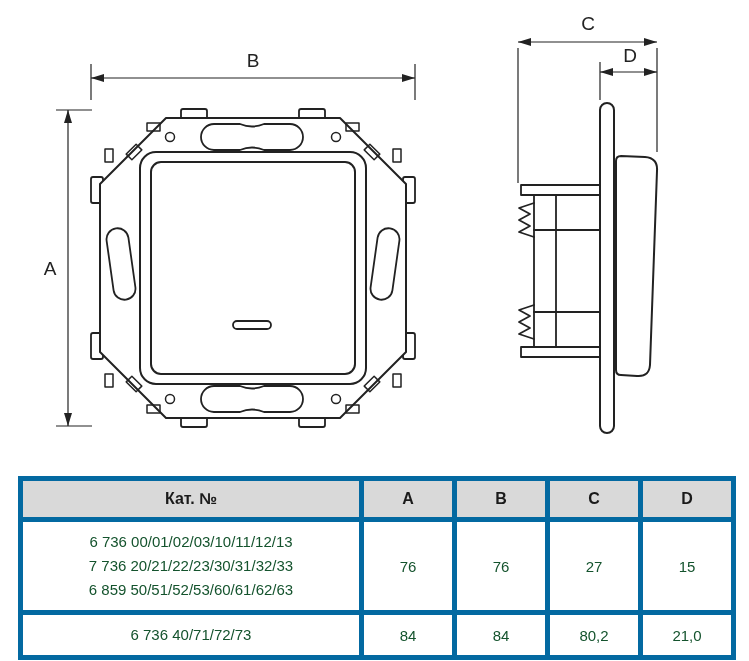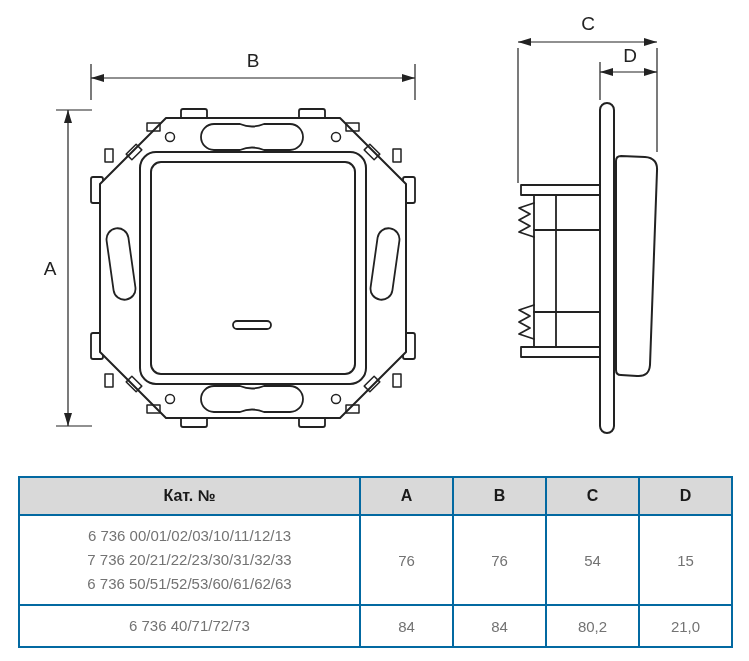--- a/index.html
+++ b/index.html
@@ -11,27 +11,27 @@
   }
   .drawing-svg { display: block; }
   .dim-text {
     font-family: "Liberation Sans", sans-serif;
     font-size: 19px; fill: #222;
   }
   .dim-table {
     width: 713px; margin: 6px 18px 0; border-collapse: collapse; table-layout: fixed;
   }
   .dim-table th, .dim-table td {
-    border: 2px solid #0369a1; text-align: center; vertical-align: middle;
+    border: 5px solid #0369a1; text-align: center; vertical-align: middle;
   }
   .dim-table thead th {
     background: #d9d9d9; font-weight: bold; font-size: 16px;
     color: #1a1a1a; padding: 9px 6px;
   }
-  .dim-table td { font-size: 15px; color: #737373; padding: 8px 6px; }
+  .dim-table td { font-size: 15px; color: #14532d; padding: 8px 6px; }
   .catalog-cell div { line-height: 1.6; white-space: nowrap; }
   .col-cat { width: 341px; }
   .col-dim { width: 93px; }
 </style>
 </head>
 <body>
 
 <div class="canvas">
 
   <svg class="drawing-svg" viewBox="0 0 749 470" width="749" height="470" role="img">
@@ -154,25 +154,25 @@
         <th>B</th>
         <th>C</th>
         <th>D</th>
       </tr>
     </thead>
     <tbody>
       <tr>
         <td class="catalog-cell">
           <div>6 736 00/01/02/03/10/11/12/13</div>
           <div>7 736 20/21/22/23/30/31/32/33</div>
-          <div>6 736 50/51/52/53/60/61/62/63</div>
+          <div>6 859 50/51/52/53/60/61/62/63</div>
         </td>
         <td>76</td>
         <td>76</td>
-        <td>54</td>
+        <td>27</td>
         <td>15</td>
       </tr>
       <tr>
         <td class="catalog-cell">
           <div>6 736 40/71/72/73</div>
         </td>
         <td>84</td>
         <td>84</td>
         <td>80,2</td>
         <td>21,0</td>

